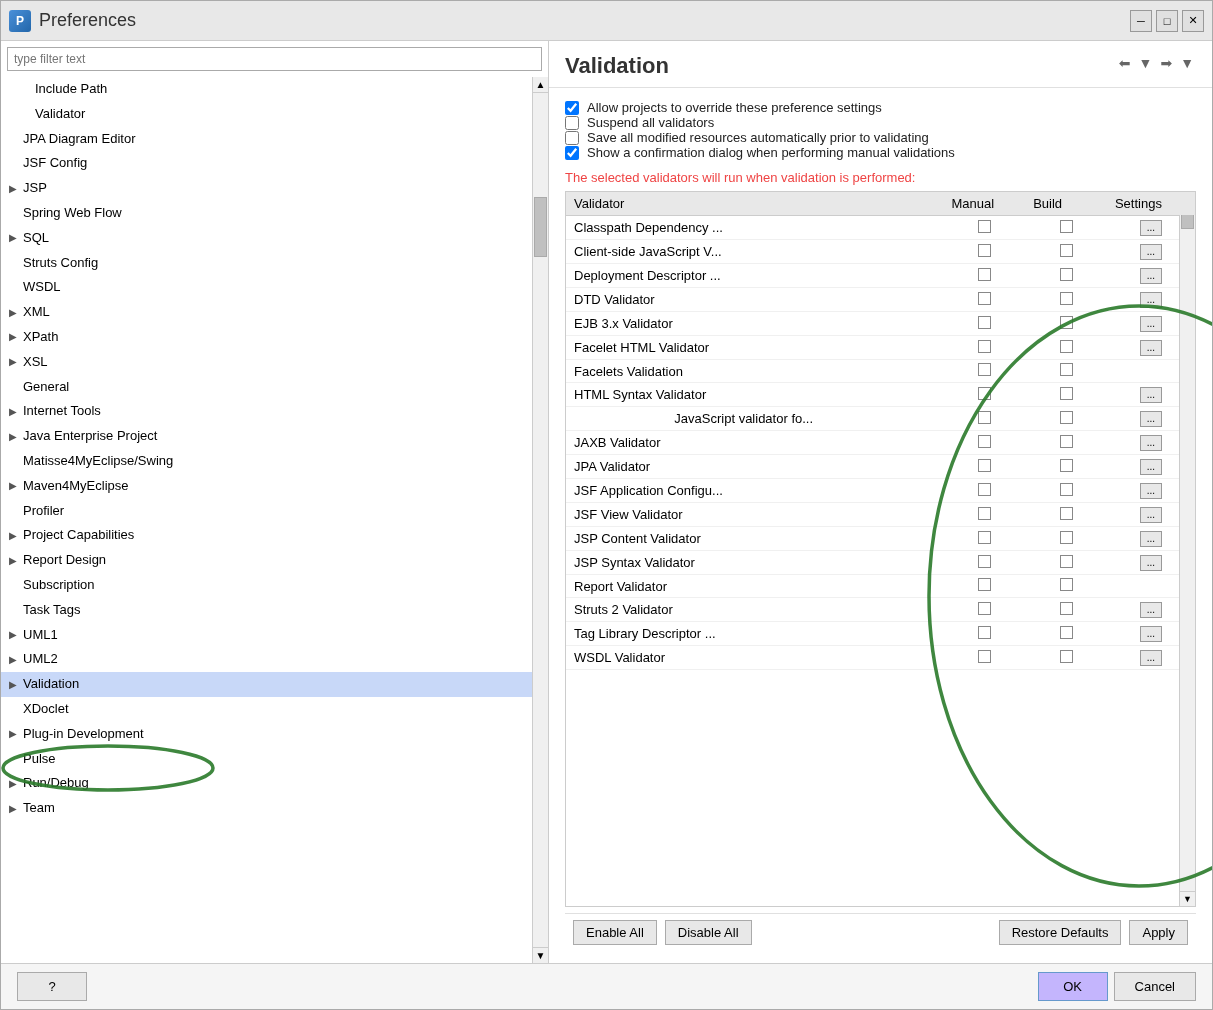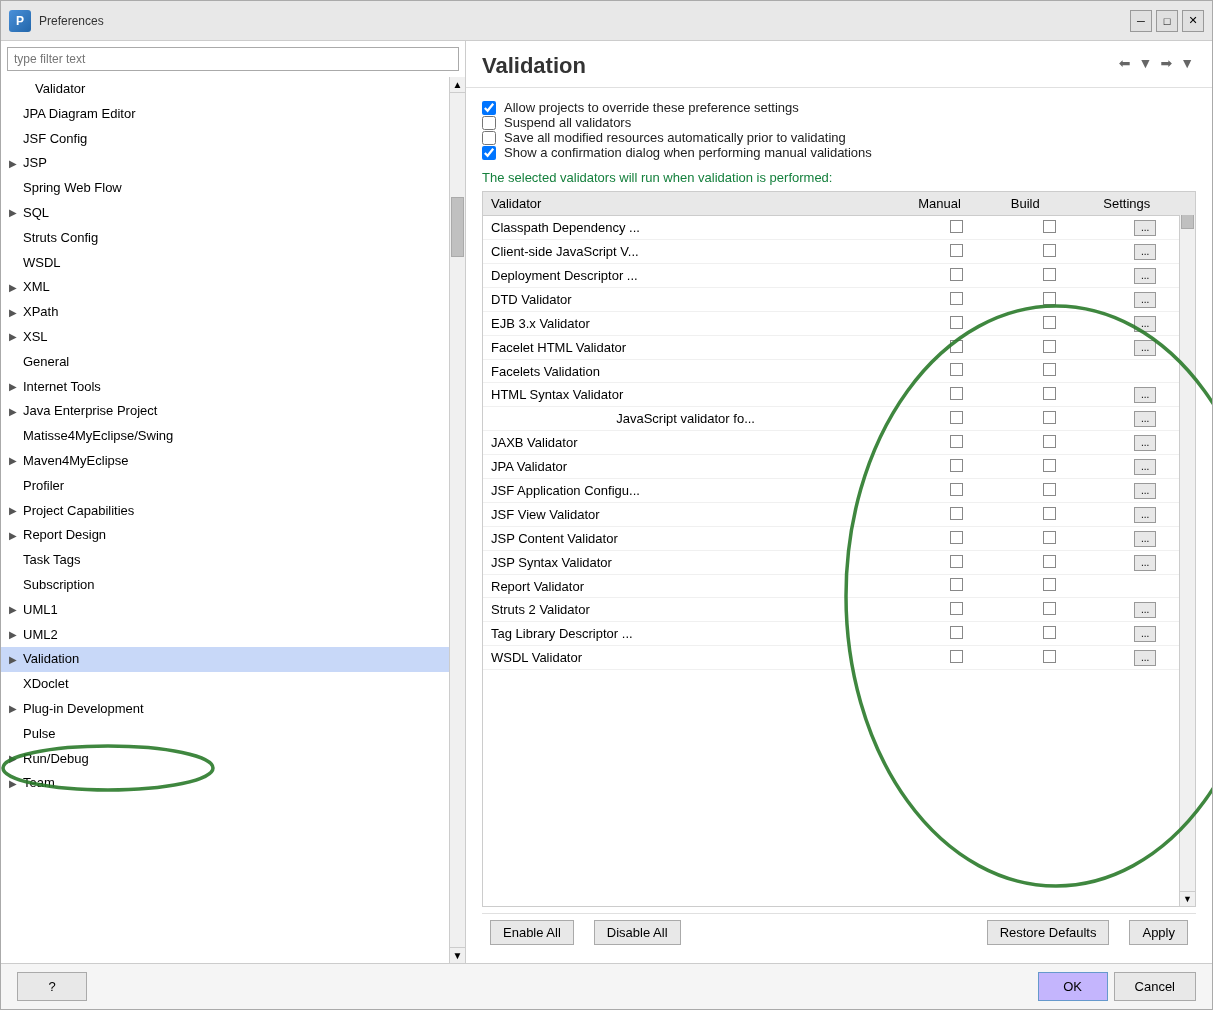--- a/index.html
+++ b/index.html
@@ -39,21 +39,21 @@
       background: linear-gradient(135deg, #4a90d9, #2266aa);
       border-radius: 3px;
       display: flex;
       align-items: center;
       justify-content: center;
       color: white;
       font-size: 12px;
       font-weight: bold;
     }
     .titlebar-title {
-      font-size: 12px;
+      font-size: 18px;
       color: #333;
       flex: 1;
     }
     .titlebar-controls {
       display: flex;
       gap: 4px;
     }
     .titlebar-btn {
       width: 22px;
       height: 22px;
@@ -64,21 +64,21 @@
       align-items: center;
       justify-content: center;
       font-size: 11px;
     }
     .main-content {
       display: flex;
       flex: 1;
       overflow: hidden;
     }
     .left-panel {
-      width: 465px;
+      width: 548px;
       background: #fff;
       border-right: 1px solid #ccc;
       display: flex;
       flex-direction: column;
       flex-shrink: 0;
     }
     .filter-input {
       border: 1px solid #aaa;
       margin: 6px;
       padding: 4px 6px;
@@ -162,21 +162,21 @@
       width: 14px;
       height: 14px;
       cursor: pointer;
     }
     .checkbox-label {
       font-size: 13px;
       color: #222;
     }
     .validators-note {
       font-size: 13px;
-      color: #15803d;
+      color: #ef4444;
       margin-top: 4px;
     }
     .validators-table-container {
       flex: 1;
       border: 1px solid #ccc;
       overflow: hidden;
       display: flex;
       flex-direction: column;
       position: relative;
     }
@@ -219,21 +219,21 @@
       border: 1px solid #999;
       background: #e8e8e8;
       font-size: 10px;
       text-align: center;
       cursor: pointer;
       line-height: 14px;
     }
     .bottom-buttons-row {
       padding: 6px 8px;
       display: flex;
-      gap: 20px;
+      gap: 8px;
       border-top: 1px solid #e0e0e0;
       flex-shrink: 0;
     }
     .btn {
       padding: 4px 12px;
       border: 1px solid #aaa;
       background: #e8e8e8;
       cursor: pointer;
       font-size: 13px;
     }
@@ -318,20 +318,24 @@
   <div class="main-content">
 
     <div class="left-panel">
       <input class="filter-input" type="text" value="" placeholder="type filter text" style="">
       <div class="left-panel-inner">
         <div class="tree-container">
 
           <div id="tree-items-container">
               <div class="tree-item indent1">
                 <span style="display:inline-block;width:14px;"></span>
+                <span>Include Path</span>
+              </div>
+              <div class="tree-item indent1">
+                <span style="display:inline-block;width:14px;"></span>
                 <span>Validator</span>
               </div>
               <div class="tree-item">
                 <span style="display:inline-block;width:14px;"></span>
                 <span>JPA Diagram Editor</span>
               </div>
               <div class="tree-item">
                 <span style="display:inline-block;width:14px;"></span>
                 <span>JSF Config</span>
               </div>
@@ -394,25 +398,25 @@
               <div class="tree-item">
                 <span class="tree-arrow expanded"></span>
                 <span>Project Capabilities</span>
               </div>
               <div class="tree-item">
                 <span class="tree-arrow expanded"></span>
                 <span>Report Design</span>
               </div>
               <div class="tree-item">
                 <span style="display:inline-block;width:14px;"></span>
+                <span>Subscription</span>
+              </div>
+              <div class="tree-item">
+                <span style="display:inline-block;width:14px;"></span>
                 <span>Task Tags</span>
-              </div>
-              <div class="tree-item">
-                <span style="display:inline-block;width:14px;"></span>
-                <span>Subscription</span>
               </div>
               <div class="tree-item">
                 <span class="tree-arrow expanded"></span>
                 <span>UML1</span>
               </div>
               <div class="tree-item">
                 <span class="tree-arrow expanded"></span>
                 <span>UML2</span>
               </div>
               <div class="tree-item selected">

